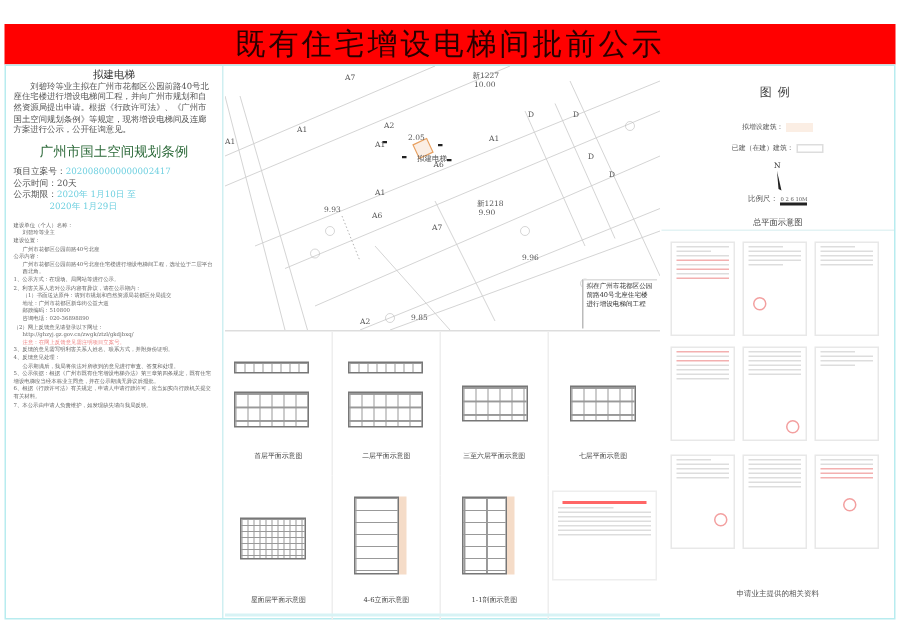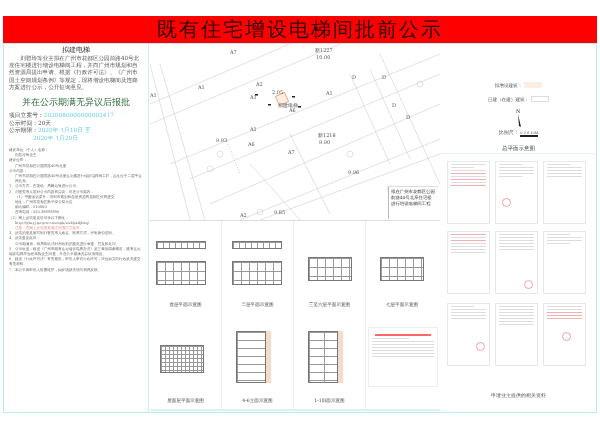--- a/index.html
+++ b/index.html
@@ -90,21 +90,21 @@
 
 <div class="banner">
   <h1 class="banner-title">既有住宅增设电梯间批前公示</h1>
 </div>
 
 <div class="board">
 
   <section class="notice">
     <div class="notice-heading">拟建电梯</div>
     <p class="notice-body">刘碧玲等业主拟在广州市花都区公园前路40号北座住宅楼进行增设电梯间工程，并向广州市规划和自然资源局提出申请。根据《行政许可法》、《广州市国土空间规划条例》等规定，现将增设电梯间及连廊方案进行公示，公开征询意见。</p>
-    <div class="notice-bureau">并在公示期满无异议后报批</div>
+    <div class="notice-bureau">广州市国土空间规划条例</div>
     <div class="meta-row">
       <span>项目立案号：</span><span class="meta-val">2020080000000002417</span>
     </div>
     <div class="meta-row">
       <span>公示时间：</span><span>20天</span>
     </div>
     <div class="meta-row">
       <span>公示期限：</span><span class="meta-val">2020年 1月10日 至</span>
     </div>
     <div class="meta-row" style="padding-left:24px;">
@@ -193,20 +193,21 @@
     <span class="map-label" style="left:169px;top:95px;">9.90</span>
     <span class="map-label" style="left:198px;top:125px;">9.96</span>
     <span class="map-label" style="left:124px;top:165px;">9.85</span>
     <span class="map-label" style="left:90px;top:168px;">A2</span>
     <span class="map-label" style="left:0px;top:48px;">A1</span>
     <span class="map-label" style="left:256px;top:70px;">D</span>
     <div class="callout">拟在广州市花都区公园前路40号北座住宅楼进行增设电梯间工程</div>
   </section>
 
   <section class="legend">
+    <div class="legend-title">图例</div>
     <div class="legend-row" style="top:38px;">
       <span>拟增设建筑：</span>
       <span class="swatch-new"></span>
     </div>
     <div class="legend-row" style="top:52px;">
       <span>已建（在建）建筑：</span>
       <span class="swatch-old"></span>
     </div>
     <div class="north">
       <div>N</div>

